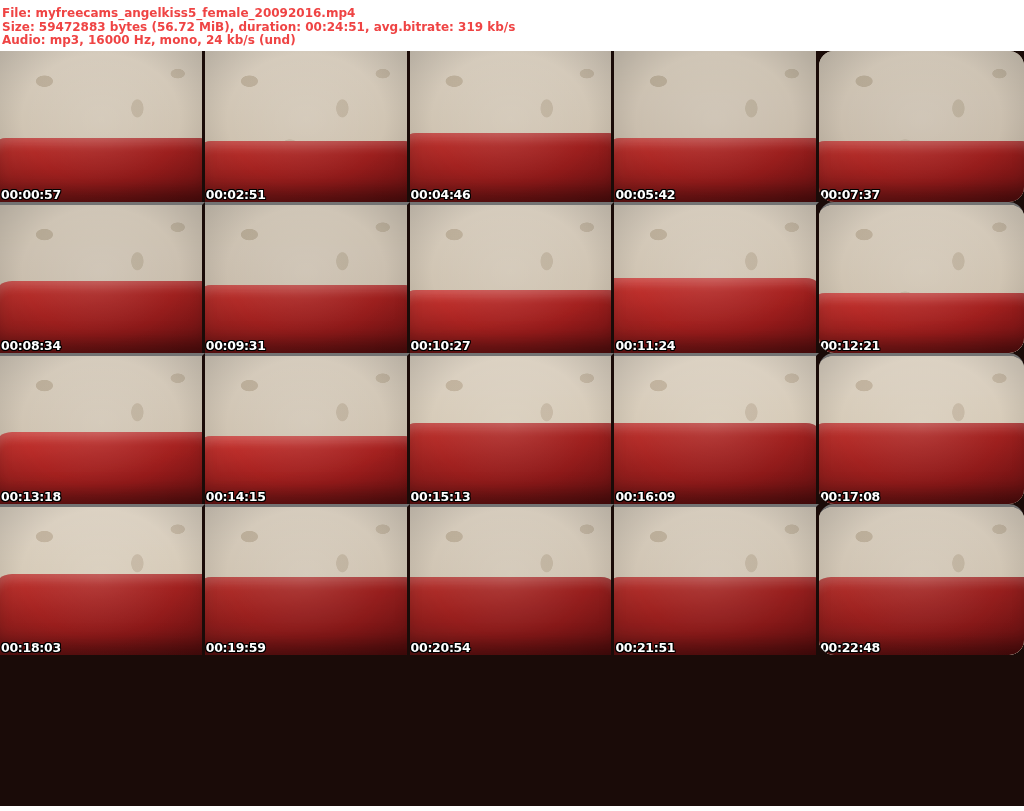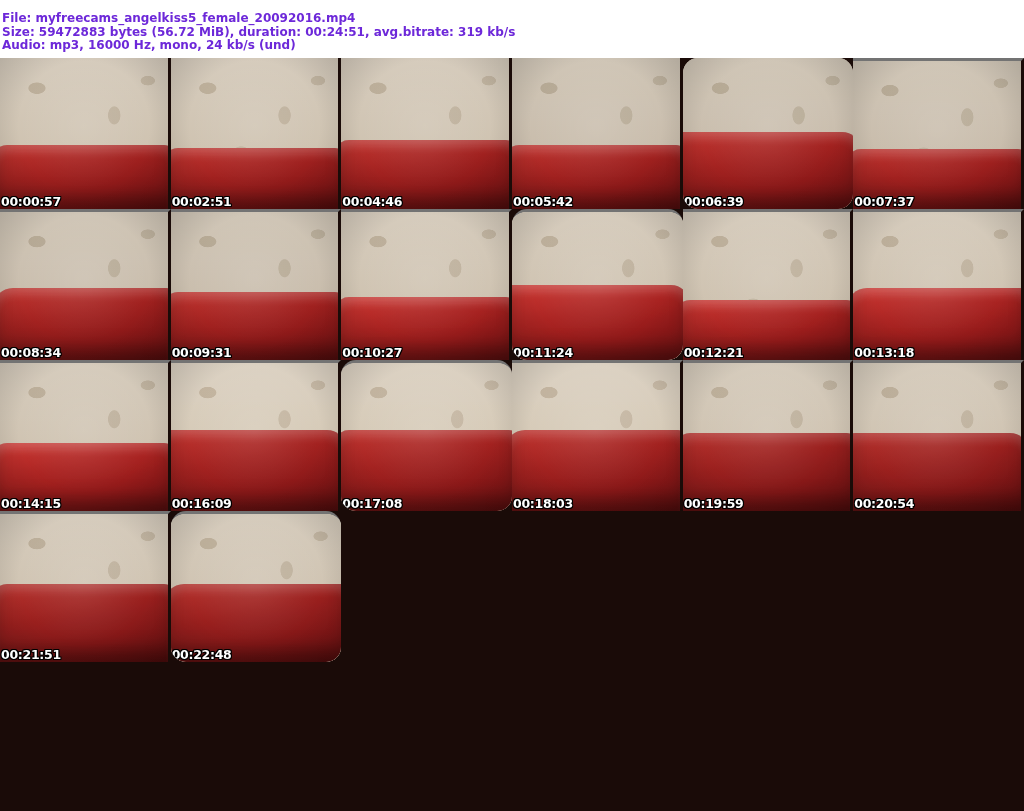--- a/index.html
+++ b/index.html
@@ -2,31 +2,31 @@
 <html><head>
 <meta charset="utf-8">
 <style>
   html,body{margin:0;padding:0;}
   body{
     width:1024px;height:811px;overflow:hidden;background:#ffffff;
     font-family:"DejaVu Sans","Liberation Sans",sans-serif;
   }
   
   .header{
-    box-sizing:border-box;height:58px;background:#ffffff;color:#6d28d9;
-    padding:12px 0 0 2px;
+    box-sizing:border-box;height:51px;background:#ffffff;color:#ef4444;
+    padding:7px 0 0 2px;
   }
   .header .meta-line{
     font-size:12px;font-weight:bold;line-height:13.5px;
     white-space:nowrap;letter-spacing:0px;
   }
   
   .grid{
     display:grid;width:1024px;height:755px;
-    grid-template-columns:repeat(6,1fr);
+    grid-template-columns:repeat(5,1fr);
     grid-template-rows:repeat(5,1fr);
     background:#1a0b08;
   }
   .thumb{
     position:relative;overflow:hidden;box-sizing:border-box;
     border-right:3px solid #1a0b08;
     background:#cfc3b1;
   }
   .thumb:nth-child(5n){border-right:none;border-radius:15px;}
   .thumb:nth-child(n+6){border-top:3px solid #737373;}
@@ -95,25 +95,20 @@
     <div class="thumb c4 r0">
     <div class="wall"></div>
     <div class="couch"></div>
     <span class="ts">00:04:46</span>
   </div>
     <div class="thumb c0 r1">
     <div class="wall"></div>
     <div class="couch"></div>
     <span class="ts">00:05:42</span>
   </div>
-    <div class="thumb c1 r1">
-    <div class="wall"></div>
-    <div class="couch"></div>
-    <span class="ts">00:06:39</span>
-  </div>
     <div class="thumb c2 r1">
     <div class="wall"></div>
     <div class="couch"></div>
     <span class="ts">00:07:37</span>
   </div>
     <div class="thumb c3 r1">
     <div class="wall"></div>
     <div class="couch"></div>
     <span class="ts">00:08:34</span>
   </div>
@@ -140,20 +135,25 @@
     <div class="thumb c3 r2">
     <div class="wall"></div>
     <div class="couch"></div>
     <span class="ts">00:13:18</span>
   </div>
     <div class="thumb c4 r2">
     <div class="wall"></div>
     <div class="couch"></div>
     <span class="ts">00:14:15</span>
   </div>
+    <div class="thumb c0 r3">
+    <div class="wall"></div>
+    <div class="couch"></div>
+    <span class="ts">00:15:13</span>
+  </div>
     <div class="thumb c1 r3">
     <div class="wall"></div>
     <div class="couch"></div>
     <span class="ts">00:16:09</span>
   </div>
     <div class="thumb c2 r3">
     <div class="wall"></div>
     <div class="couch"></div>
     <span class="ts">00:17:08</span>
   </div>

